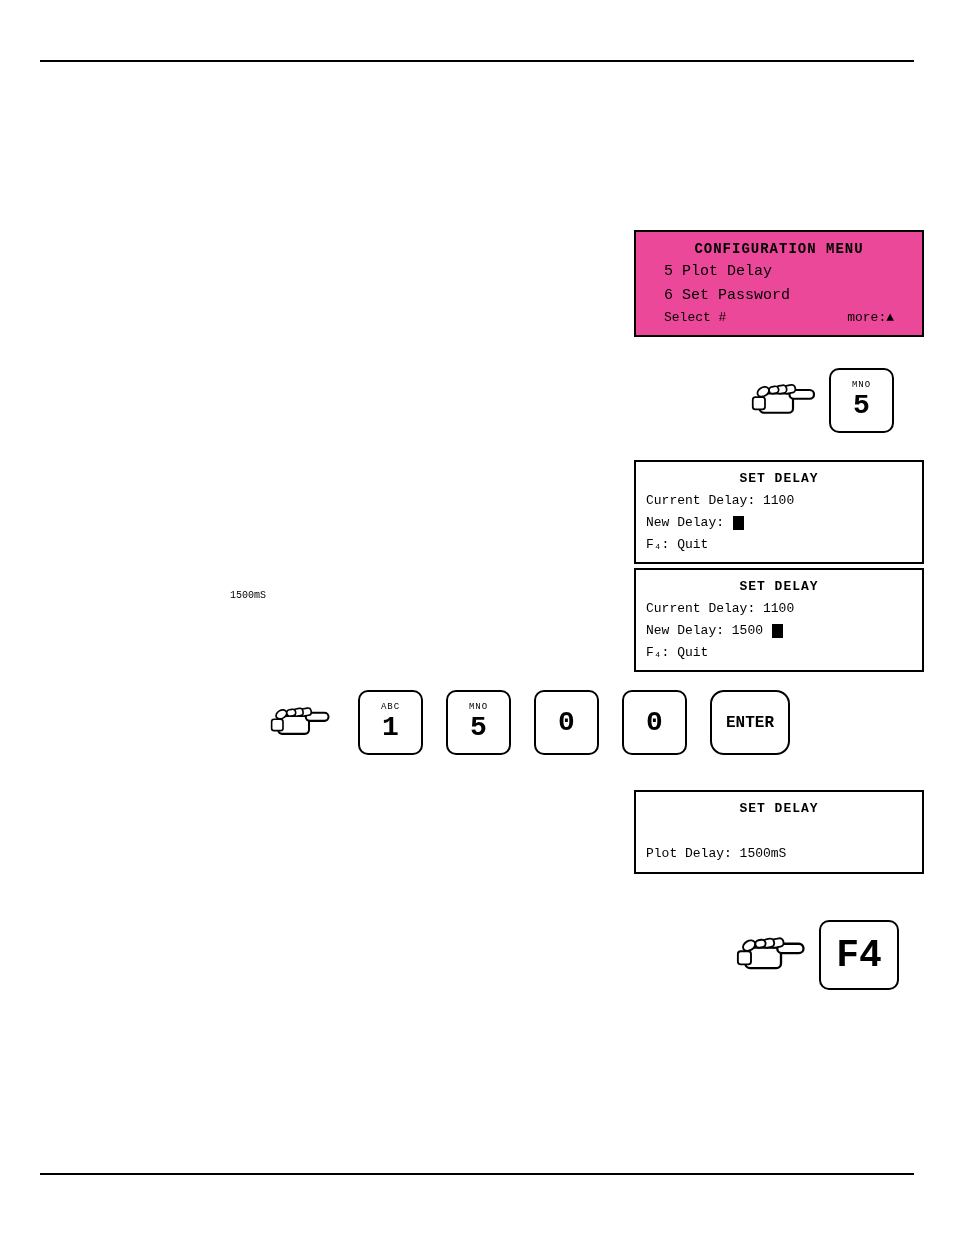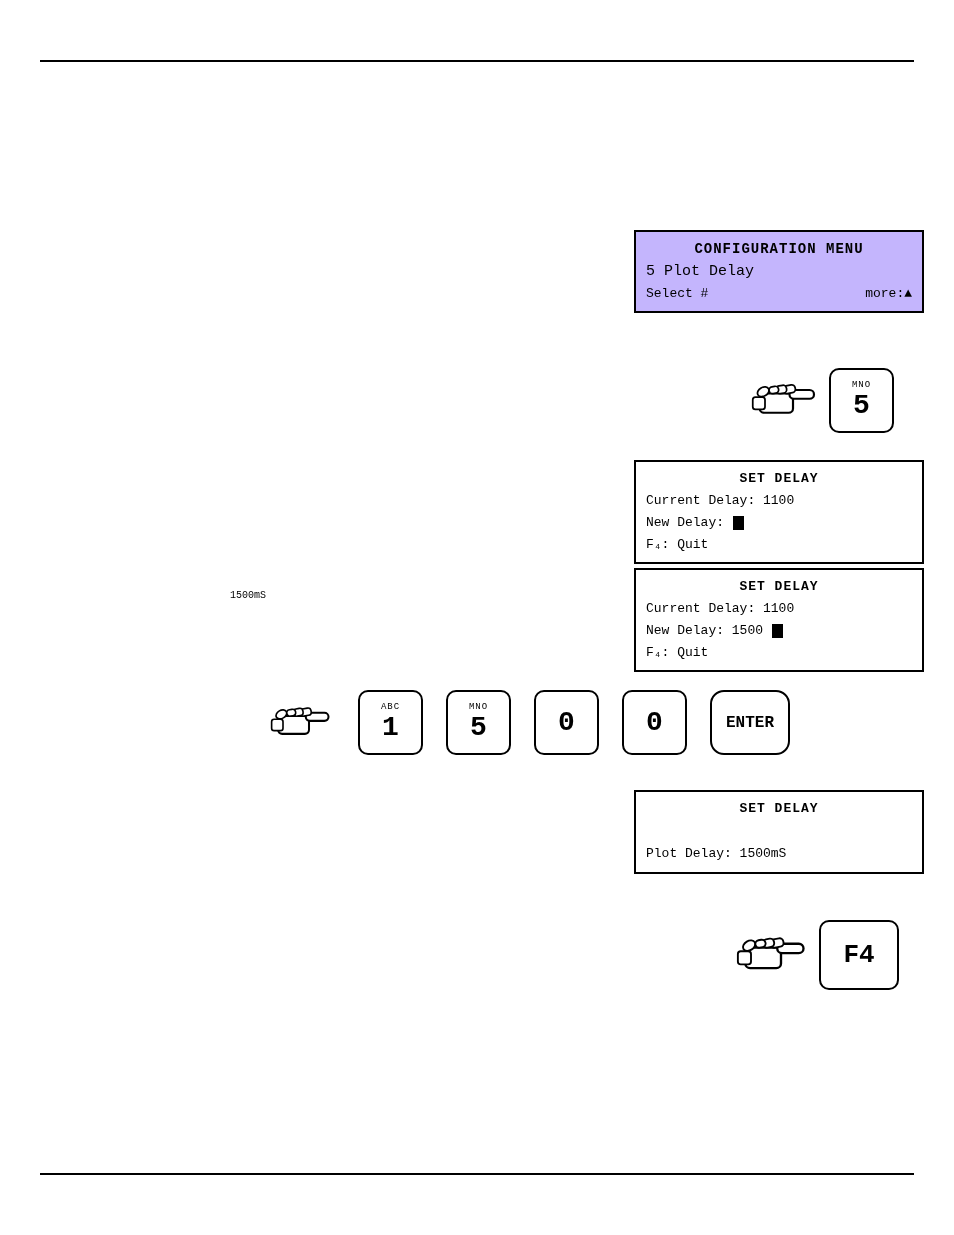--- a/index.html
+++ b/index.html
@@ -29,24 +29,24 @@
       background: #000;
     }
 
     
     .config-menu-box {
       position: absolute;
       top: 170px;
       right: 30px;
       width: 290px;
       border: 2px solid #000;
-      padding: 6px 10px;
+      padding: 6px 28px;
       font-size: 14px;
       line-height: 1.6;
-      background: #c4b5fd;
+      background: #ec4899;
     }
 
     .config-menu-box .title-line {
       text-align: center;
       font-weight: bold;
       letter-spacing: 1px;
     }
 
     .config-menu-box .menu-line {
       font-size: 15px;
@@ -104,21 +104,21 @@
       width: 80px;
       height: 65px;
       font-size: 16px;
       font-weight: bold;
       border-radius: 14px;
     }
 
     .key-button.f4-key {
       width: 80px;
       height: 70px;
-      font-size: 26px;
+      font-size: 38px;
       font-weight: bold;
       border-radius: 10px;
     }
 
     
     .set-delay-box {
       position: absolute;
       right: 30px;
       width: 290px;
       border: 2px solid #000;
@@ -170,20 +170,21 @@
 </head>
 <body>
 
 <div class="top-rule"></div>
 
 <div class="bottom-rule"></div>
 
 <div class="config-menu-box" style="top: 230px;">
   <div class="title-line">CONFIGURATION MENU</div>
   <div class="menu-line">5 Plot Delay</div>
+  <div class="menu-line">6 Set Password</div>
   <div class="select-line">
     <span>Select #</span>
     <span>more:▲</span>
   </div>
 </div>
 
 <div class="hand-key-row" style="top: 368px; right: 60px;">
 
   <svg class="hand-icon" viewBox="0 0 80 60" xmlns="http://www.w3.org/2000/svg">
 

